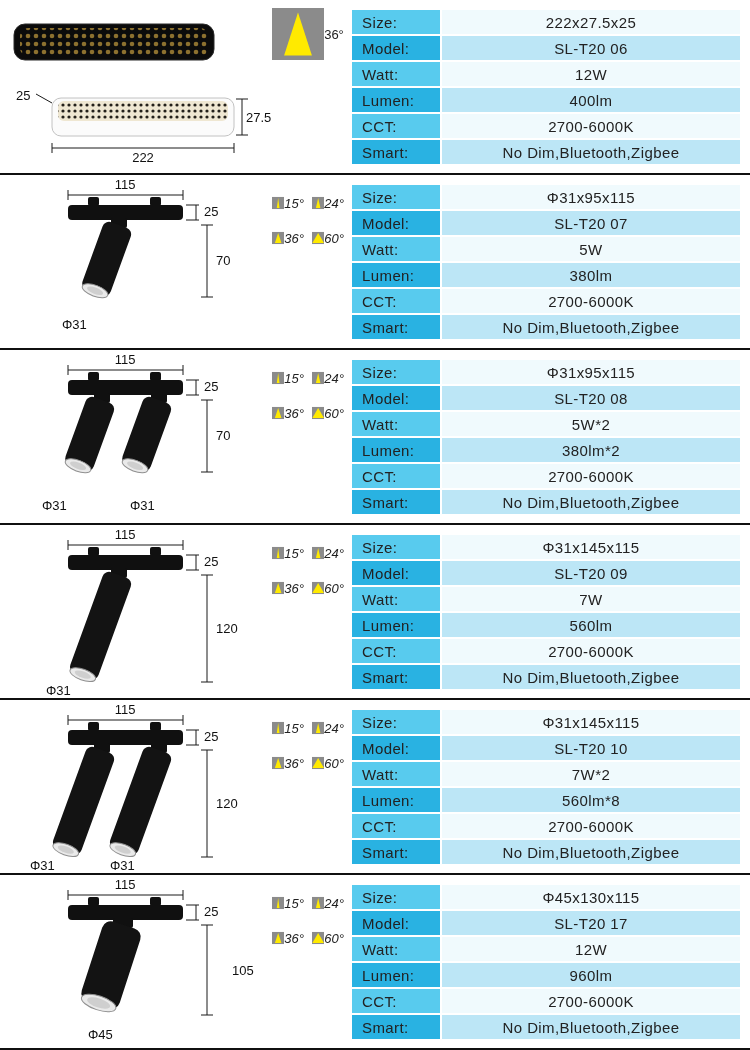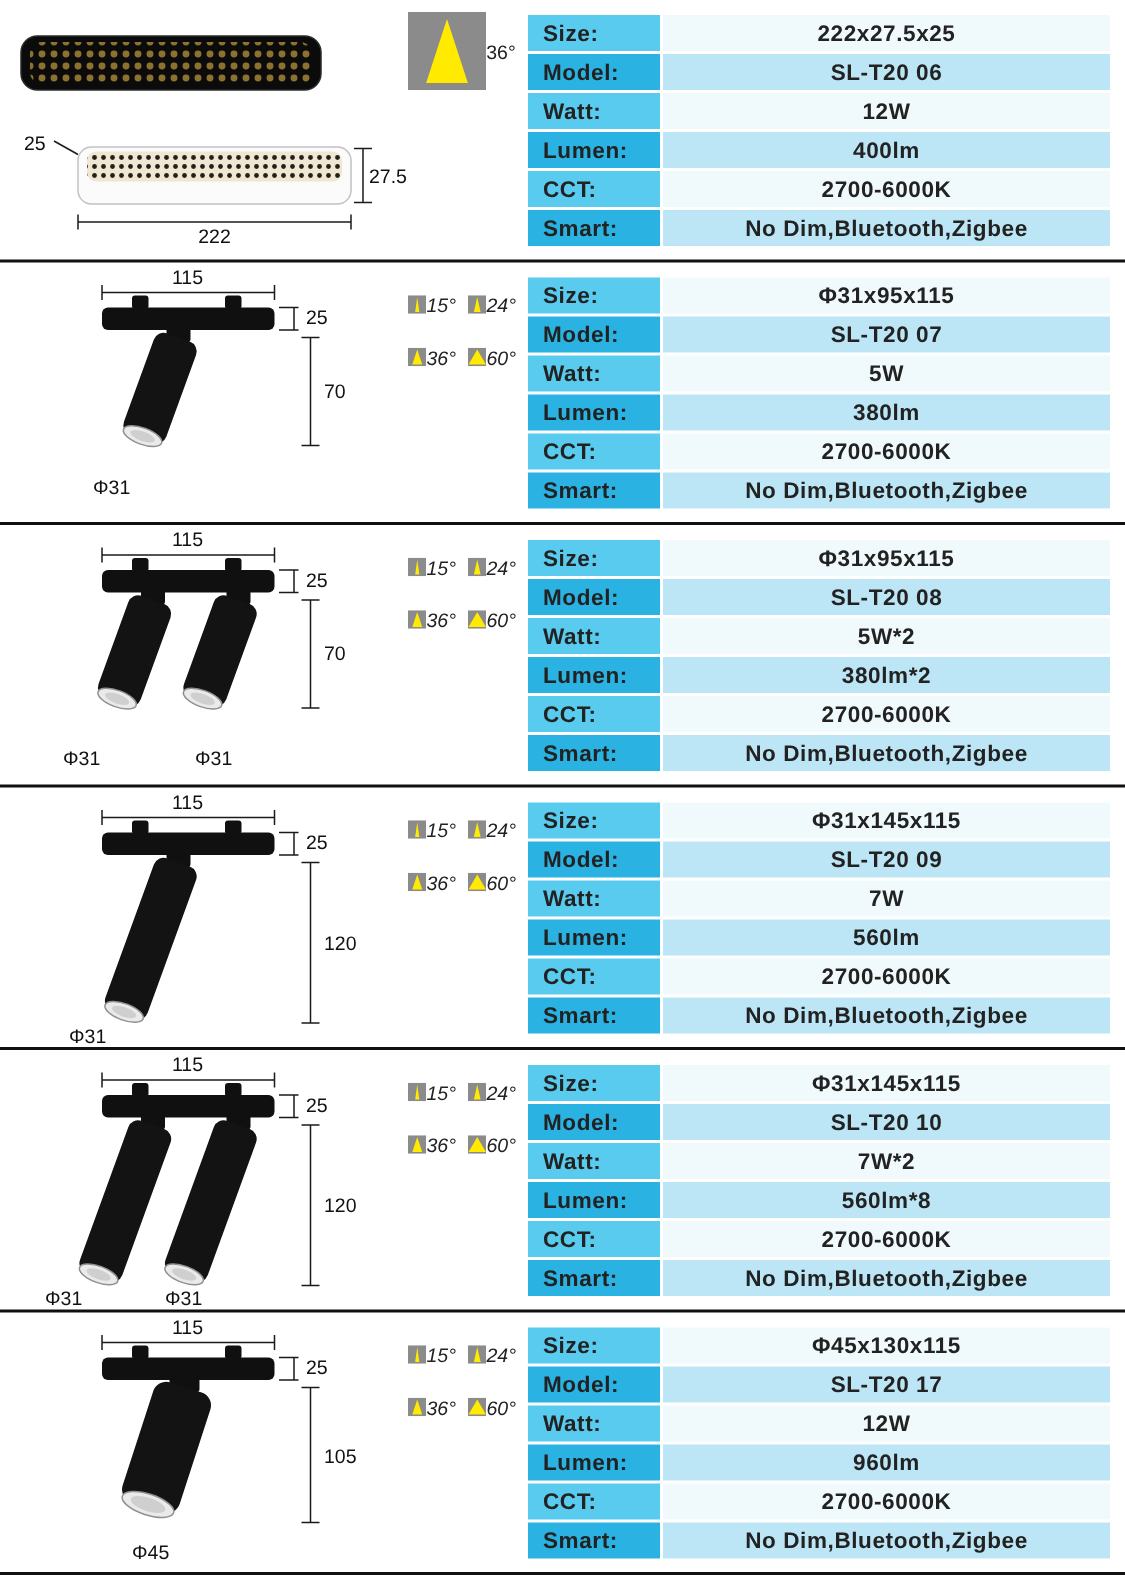--- a/index.html
+++ b/index.html
@@ -10,21 +10,21 @@
   .product { width:268px; position:relative; flex:0 0 268px;text-decoration:underline; }
   .product svg.draw { position:absolute; left:0; top:0; width:268px; height:173px; }
   .dim { position:absolute; font-size:13px; color:#111; white-space:nowrap; }
   .dimline line { stroke:#1a1a1a; stroke-width:1; }
   .beams { flex:0 0 80px; width:80px; padding-top:12px; display:flex; flex-direction:column; align-items:center; }
   .beam-grid { display:grid; grid-template-columns:32px 32px; column-gap:8px; row-gap:3px; justify-content:center;font-style:italic; }
   .beam { display:flex; flex-direction:row; align-items:center; }
   .bi { width:32px; height:32px; display:block; }
   .beam.big .bi { width:52px; height:52px; }
   .bl { font-size:13px; margin-top:1px; color:#222; }
-  .spec-wrap { flex:1; padding:8px 8px 0 2px;font-weight:bold; }
+  .spec-wrap { flex:1; padding:8px 8px 0 2px; }
   .specs { width:100%; border-collapse:collapse; font-size:15px; letter-spacing:0.4px; color:#222; table-layout:fixed; }
   .specs td { height:26px; border:2px solid #ffffff; vertical-align:middle; }
   .specs td.lbl { width:90px; padding-left:10px; }
   .specs td.val { text-align:center; }
   .specs tr:nth-child(odd) td.lbl { background:#58cbee; }
   .specs tr:nth-child(even) td.lbl { background:#29b2e2; }
   .specs tr:nth-child(odd) td.val { background:#f0fafd; }
   .specs tr:nth-child(even) td.val { background:#bce6f6; }
 </style>
 </head>
@@ -545,21 +545,21 @@
         </g>
         <rect x="113" y="43" width="20" height="10" rx="2" fill="#101010"></rect>
         <g transform="translate(124,50) rotate(18)">
           <rect x="-20" y="0" width="40" height="84" rx="9" fill="#131313"></rect>
           <ellipse cx="0" cy="82" rx="18" ry="7" fill="#eaeaea" stroke="#8f8f8f"></ellipse>
           <ellipse cx="0" cy="82" rx="12" ry="4.5" fill="#cfcfcf"></ellipse>
         </g>
       </svg>
       <span class="dim" style="left:125px; top:2px; transform:translateX(-50%)">115</span>
       <span class="dim" style="left:204px; top:29px">25</span>
-      <span class="dim" style="left:216px; top:88px">105</span>
+      <span class="dim" style="left:232px; top:88px">105</span>
       <span class="dim" style="left:88px; top:152px">Φ45</span>
     </div>
     <div class="beams">
       <div class="beam-grid">
         <div class="beam">
             <svg class="bi" viewBox="0 0 34 34">
               <use href="#beam15"></use>
             </svg>
             <div class="bl">15°</div>
           </div>

